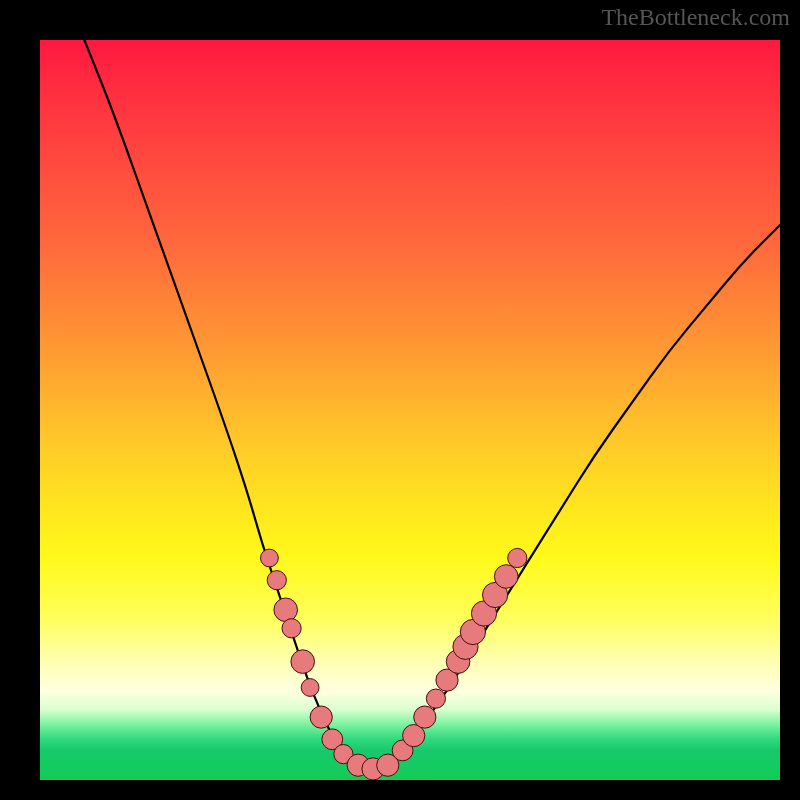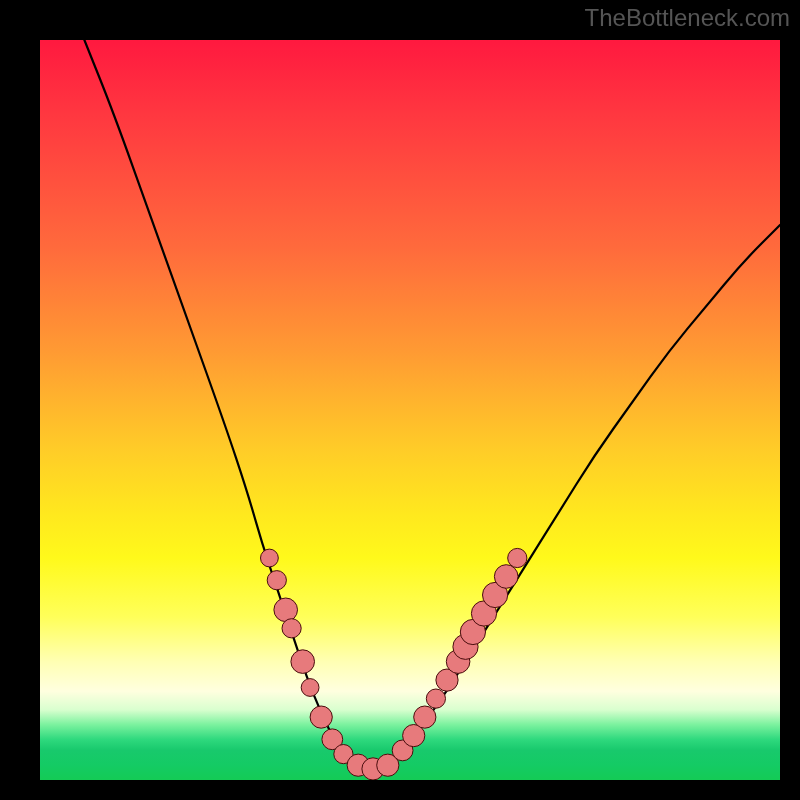--- a/index.html
+++ b/index.html
@@ -49,21 +49,21 @@
     position: absolute;
     left: 0;
     top: 0;
     width: 740px;
     height: 740px;
   }
   .watermark {
     position: absolute;
     top: 4px;
     right: 10px;
-    font-family: Liberation Sans, sans-serif;
+    font-family: Liberation Serif, serif;
     font-size: 24px;
     color: #555;
     letter-spacing: 0px;
   }
 </style>
 </head>
 <body>
 
 <div class="frame">
   <div class="watermark">TheBottleneck.com</div>

